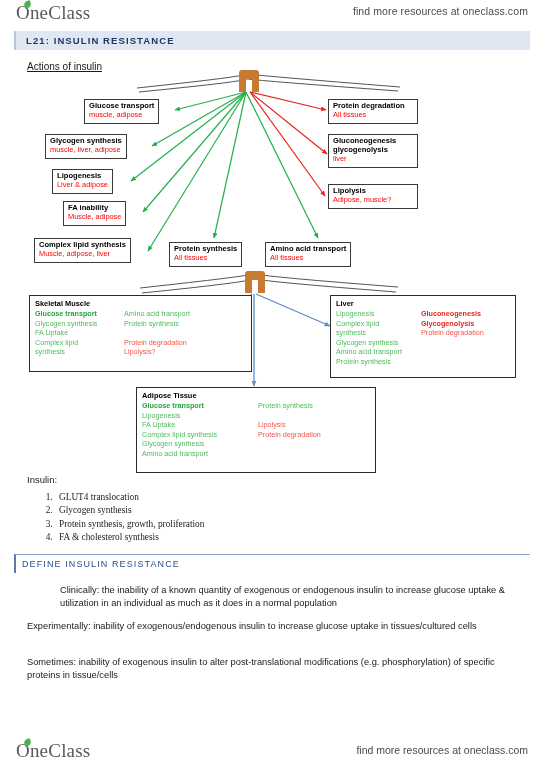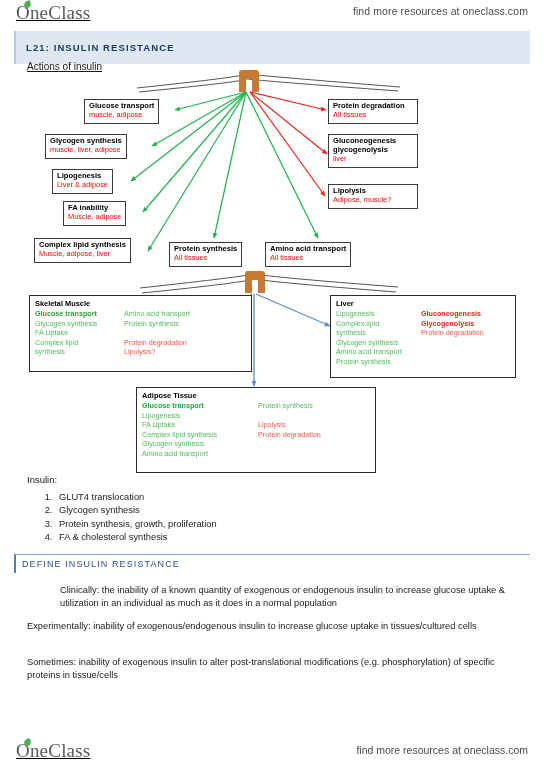--- a/index.html
+++ b/index.html
@@ -6,38 +6,38 @@
   html, body {
     width: 544px; height: 770px;
     background: #ffffff;
     font-family: "Liberation Sans", sans-serif;
     overflow: hidden;
   }
   .page { position: relative; width: 544px; height: 770px; background: #fff; }
 
   
   .topbar { position: absolute; left: 0; top: 0; width: 544px; height: 26px; }
-  .logo { position: absolute; left: 16px; top: 2px; display: flex; align-items: center; text-decoration: underline; }
+  .logo { position: absolute; left: 16px; top: 2px; display: flex; align-items: center; }
   .logo-text {
     font-family: "Liberation Serif", serif;
     font-size: 19px; color: #5a5a5a; letter-spacing: .2px; font-weight: 400;
   }
   .logo-leaf {
     position: absolute; left: 8px; top: -1px; width: 7px; height: 7px;
     background: #4caf50; border-radius: 60% 10% 60% 10%;
     transform: rotate(-18deg);
   }
   .topbar-right {
     position: absolute; right: 16px; top: 5px;
     font-size: 10.5px; color: #4a4a4a; letter-spacing: .1px;
   }
 
   
   .title-band {
-    position: absolute; left: 14px; top: 31px; width: 516px; height: 33px;
+    position: absolute; left: 14px; top: 31px; width: 516px; height: 19px;
     background: #dfe7f2; border-left: 2px solid #b9c7dc;
     display: flex; align-items: center;
   }
   .title-band span {
     font-size: 9.5px; font-weight: bold; color: #1f3864;
     letter-spacing: 1.1px; padding-left: 10px;
   }
 
   
   .diagram { position: absolute; left: 0; top: 56px; width: 544px; height: 420px; }
@@ -67,21 +67,21 @@
   .sp { height: 9.5px; }
 
   
   .receptor { position: absolute; }
   .receptor .stem { position: absolute; background: #c77a32; }
 
   
   .insulin-wrap { position: absolute; left: 27px; top: 474px; width: 400px; }
   .insulin-label { font-size: 9.5px; color: #1a1a1a; }
   ol.insulin-list { margin: 6px 0 0 28px; }
-  ol.insulin-list li { font-size: 9.3px; color: #1a1a1a; line-height: 1.45; padding-left: 4px; }
+  ol.insulin-list li { font-size: 9.3px; color: #1a1a1a; line-height: 1.45; padding-left: 4px; font-family: Liberation Serif, serif; }
 
   
   .define-band {
     position: absolute; left: 14px; top: 554px; width: 516px; height: 19px;
     background: #ffffff; border-left: 2px solid #5b7ba8; border-top: 1px solid #8aa4c4;
     display: flex; align-items: center;
   }
   .define-band span {
     font-size: 9px; font-weight: normal; color: #28508c;
     letter-spacing: 1.1px; padding-left: 6px;

